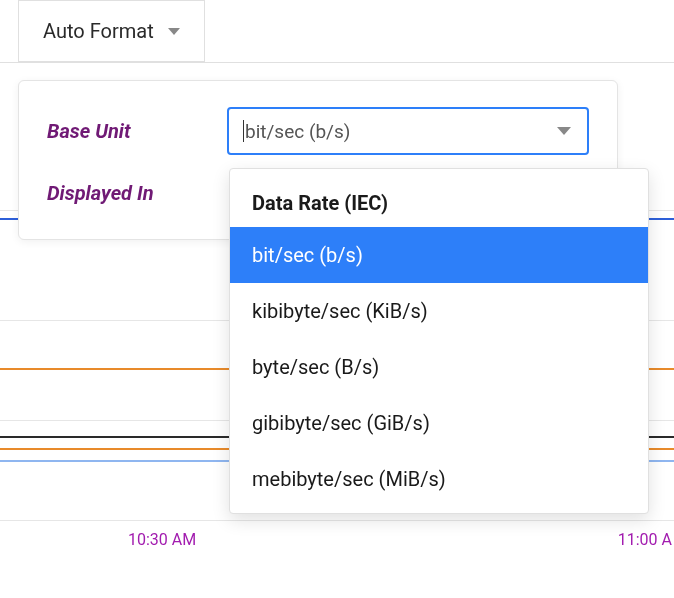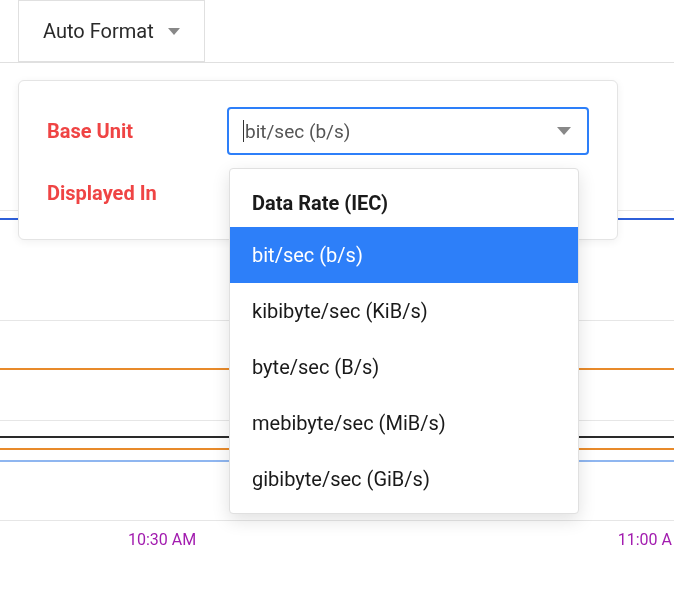--- a/index.html
+++ b/index.html
@@ -56,21 +56,22 @@
       align-items: center;
       margin-bottom: 26px;
     }
     .settings-row:last-child {
       margin-bottom: 0;
     }
     .settings-label {
       width: 180px;
       font-size: 20px;
       font-weight: 700;
-      color: #ef4444;
+      color: #701a75;
+      font-style: italic;
     }
     .select-input {
       flex: 1;
       position: relative;
       border: 2px solid #2d7ff9;
       border-radius: 4px;
       background: #ffffff;
       height: 48px;
       display: flex;
       align-items: center;
@@ -95,21 +96,21 @@
       width: 0;
       height: 0;
       border-left: 7px solid transparent;
       border-right: 7px solid transparent;
       border-top: 8px solid #888;
     }
     .dropdown-menu {
       position: absolute;
       left: 229px;
       top: 168px;
-      width: 350px;
+      width: 420px;
       background: #ffffff;
       border: 1px solid #e0e0e0;
       border-radius: 4px;
       box-shadow: 0 6px 18px rgba(0,0,0,0.12);
       z-index: 20;
       padding: 6px 0;
     }
     .dropdown-header {
       padding: 16px 22px 12px 22px;
       font-size: 20px;
@@ -192,15 +193,15 @@
   <div class="settings-row">
     <div class="settings-label">Displayed In</div>
   </div>
 </div>
 
 <div class="dropdown-menu">
   <div class="dropdown-header">Data Rate (IEC)</div>
   <div class="dropdown-item selected">bit/sec (b/s)</div>
   <div class="dropdown-item">kibibyte/sec (KiB/s)</div>
   <div class="dropdown-item">byte/sec (B/s)</div>
+  <div class="dropdown-item">gibibyte/sec (GiB/s)</div>
   <div class="dropdown-item">mebibyte/sec (MiB/s)</div>
-  <div class="dropdown-item">gibibyte/sec (GiB/s)</div>
 </div>
 
 </body></html>

